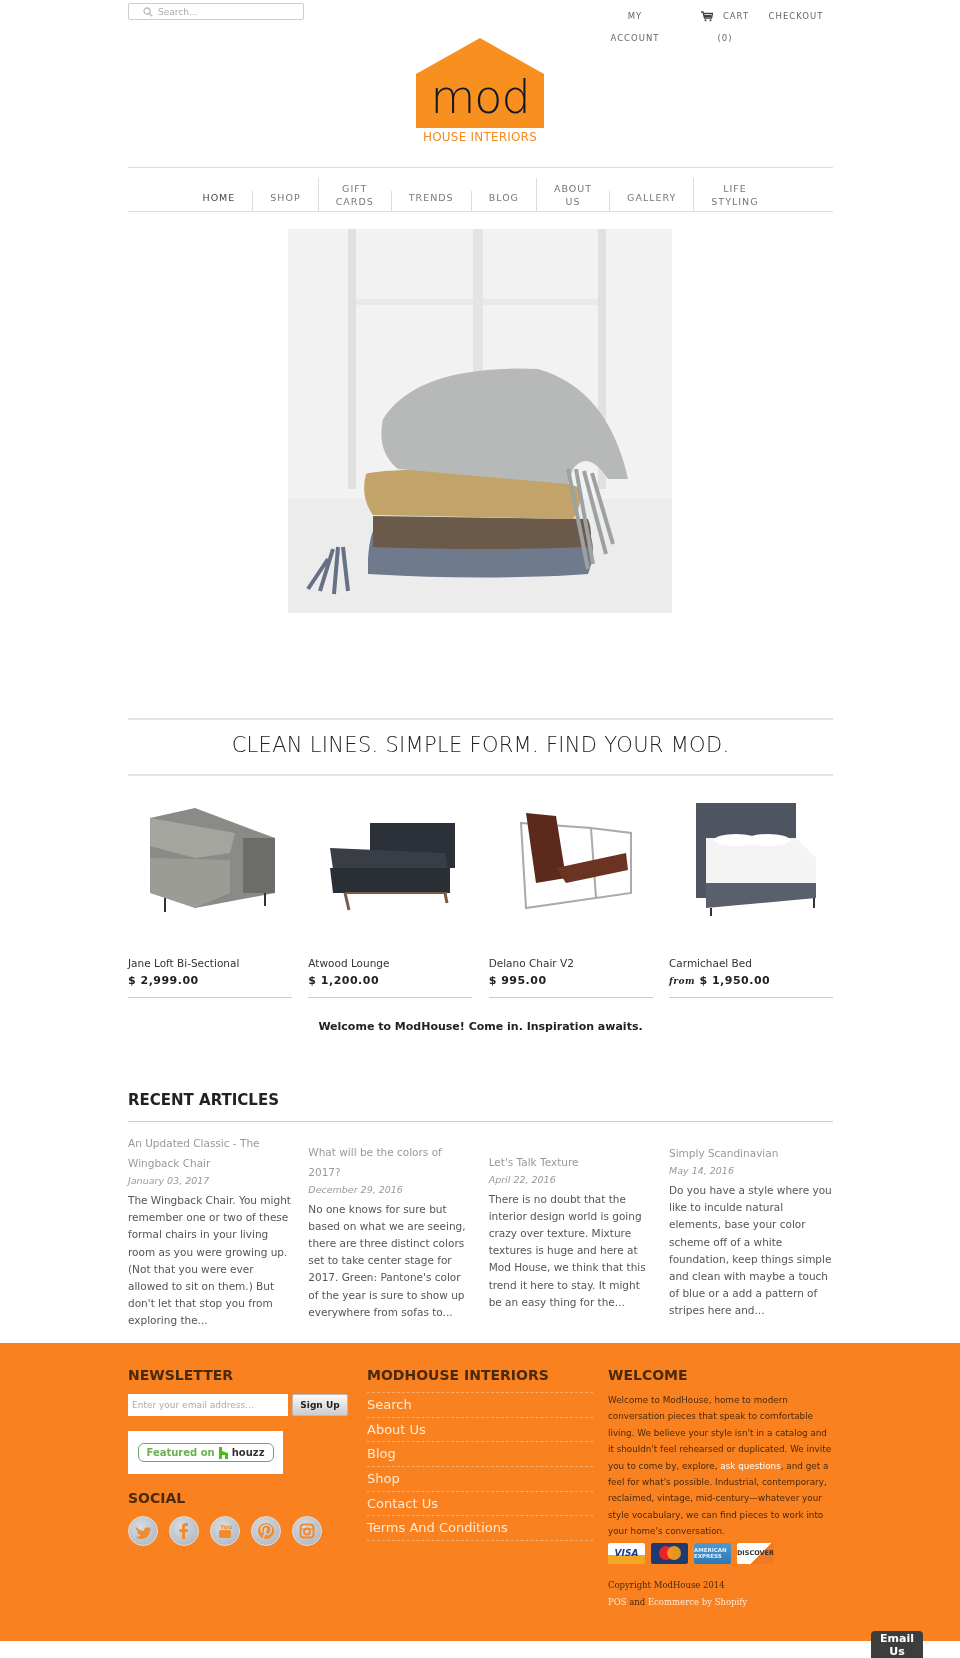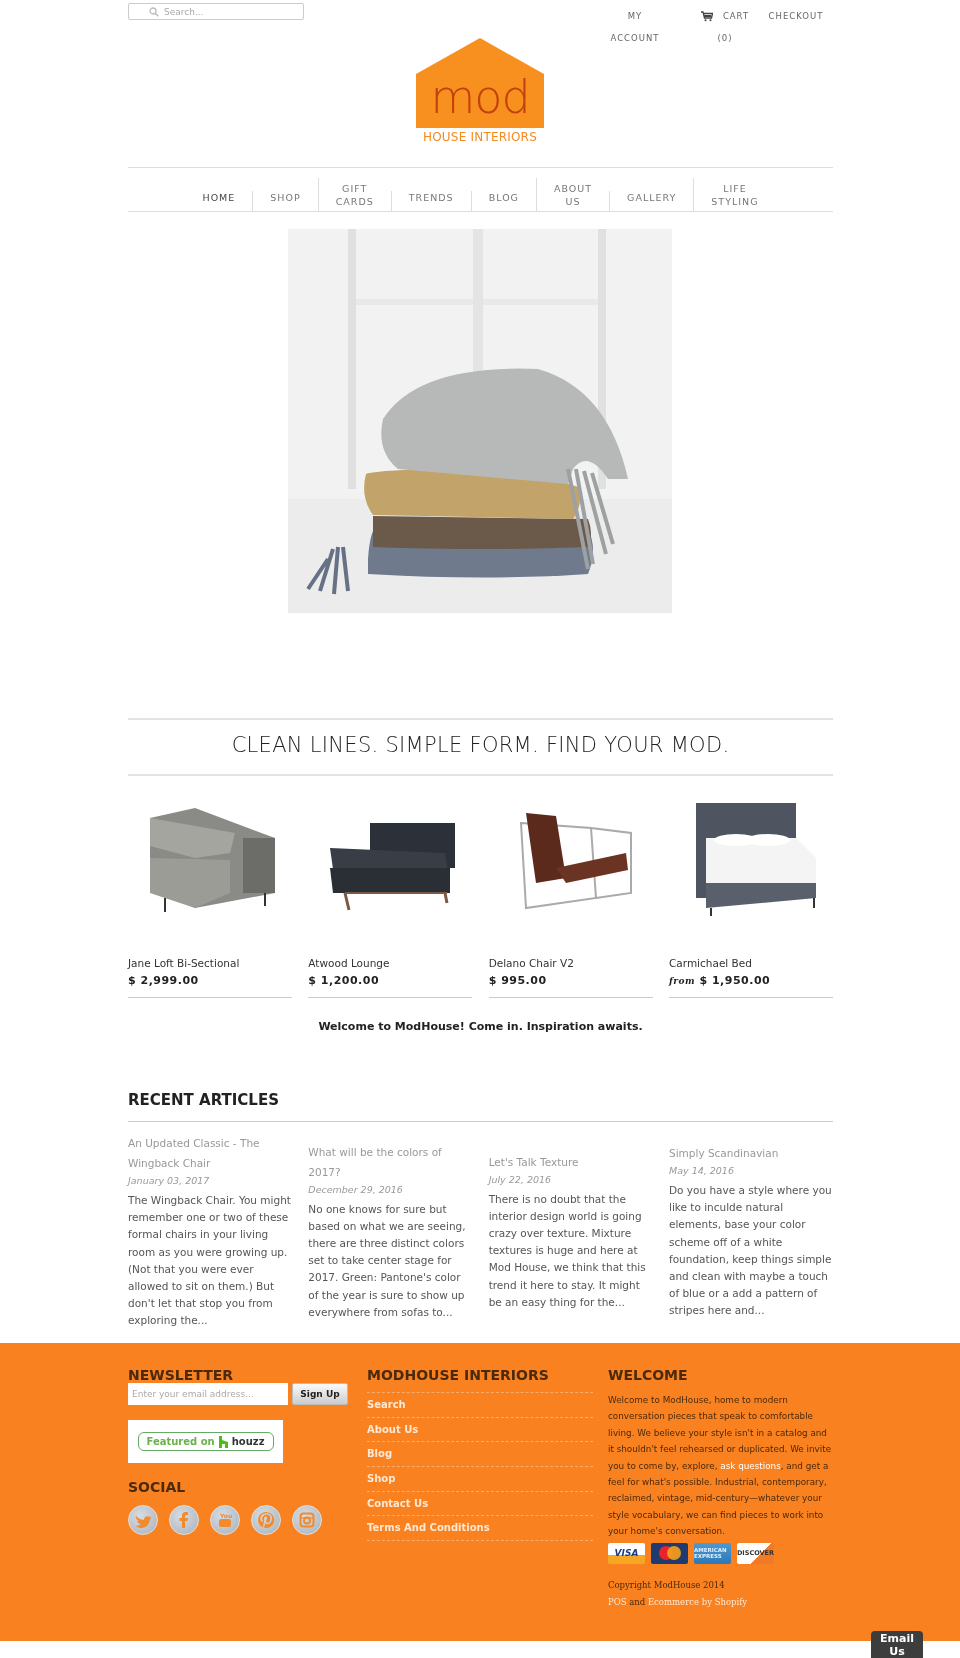--- a/index.html
+++ b/index.html
@@ -1,35 +1,35 @@
 <!DOCTYPE html>
 <html><head>
 <meta charset="utf-8">
 <style>
   * { box-sizing: border-box; margin: 0; padding: 0; }
   html, body { width: 960px; background: #fff; }
   body { position: relative; height: 1658px; font-family: "DejaVu Sans", sans-serif; color: #333; overflow: hidden; }
   a { color: inherit; text-decoration: none; }
 
   
-  .search-box { position: absolute; left: 128px; top: 3px; width: 176px; height: 17px; border: 1px solid #ccc; border-radius: 2px; display: flex; align-items: center; padding-left: 20px; }
+  .search-box { position: absolute; left: 128px; top: 3px; width: 176px; height: 17px; border: 1px solid #ccc; border-radius: 2px; display: flex; align-items: center; padding-left: 14px; }
   .search-box svg { width: 10px; height: 10px; margin-right: 5px; flex: none; }
   .search-box input { border: 0; outline: 0; font-family: "DejaVu Sans", sans-serif; font-size: 9px; color: #666; width: 150px; background: transparent; }
   .search-box input::placeholder { color: #aaa; }
   .toplinks { position: absolute; top: 5px; font-size: 8.5px; letter-spacing: 1px; color: #666; text-align: center; line-height: 22px; text-transform: uppercase; }
   .tl-account { left: 610px; width: 50px; }
   .tl-cart { left: 690px; width: 70px; }
   .tl-cart .cart-row { display: flex; align-items: center; gap: 10px; }
   .tl-cart svg { width: 12px; height: 11px; }
   .tl-checkout { left: 766px; width: 60px; }
 
   
   .logo { position: absolute; left: 415px; top: 38px; width: 130px; height: 108px; }
   .logo .house { position: absolute; left: 1px; top: 0; width: 128px; height: 90px; }
-  .logo .word { position: absolute; left: 0; top: 32px; width: 130px; text-align: center; font-family: "DejaVu Sans", sans-serif; font-weight: 200; font-size: 46px; color: #c2410c; letter-spacing: -1px; }
+  .logo .word { position: absolute; left: 0; top: 32px; width: 130px; text-align: center; font-family: "DejaVu Sans", sans-serif; font-weight: 200; font-size: 46px; color: #0f172a; letter-spacing: -1px; }
   .logo .sub { position: absolute; left: 0; top: 92px; width: 130px; text-align: center; font-size: 12px; color: #f58a1f; letter-spacing: 0.2px; }
 
   
   .nav { position: absolute; left: 128px; top: 167px; width: 705px; height: 45px; border-top: 1px solid #ddd; border-bottom: 1px solid #ddd; display: flex; justify-content: center; align-items: flex-end; }
   .nav-item { font-size: 9.5px; letter-spacing: 1px; color: #777; text-transform: uppercase; text-align: center; line-height: 13px; padding: 0 17px 3px; border-left: 1px solid #ddd; }
   .nav-item:first-child { border-left: 0; color: #444; }
   .nav-item.tall { padding-top: 4px; }
   .nav-item.short { height: 20px; }
 
   
@@ -57,36 +57,36 @@
   .article { width: 164px; }
   .article .title { font-size: 10.5px; color: #999; line-height: 17px; }
   .article .date { font-size: 9.5px; color: #999; font-style: italic; line-height: 17px; }
   .article .body { font-size: 10.5px; color: #555; line-height: 17.2px; margin-top: 3px; }
 
   
   .footer { position: absolute; left: 0; top: 1343px; width: 960px; height: 298px; background: #f9811f; padding-left: 30px; }
   .fcol { position: absolute; top: 24px; }
   .fh { font-size: 14px; color: #4a2a0a; letter-spacing: 0; }
   .f-news { left: 128px; width: 220px; }
-  .nl-row { display: flex; gap: 4px; }
+  .nl-row { display: flex; gap: 4px; margin-top: 11px; }
   .nl-input { width: 160px; height: 22px; border: 0; background: #fff; font-size: 9px; padding: 0 4px; font-family: "DejaVu Sans", sans-serif; color: #666; }
   .nl-input::placeholder { color: #aaa; }
   .nl-btn { width: 56px; height: 22px; border: 1px solid #bbb; border-radius: 2px; background: linear-gradient(#fafafa, #ccc); font-size: 9px; font-weight: bold; font-family: "DejaVu Sans", sans-serif; color: #222; }
   .houzz { margin-top: 15px; width: 155px; height: 43px; background: #fff; display: flex; align-items: center; justify-content: center; }
   .houzz-inner { width: 136px; height: 19px; border: 1px solid #6a6; border-radius: 6px; display: flex; align-items: center; justify-content: center; gap: 4px; font-size: 10px; }
   .houzz-inner .fo { color: #6ab04c; font-weight: bold; }
   .houzz-inner .hz { color: #333; font-weight: bold; }
   .social-h { margin-top: 16px; }
   .socials { display: flex; gap: 11px; margin-top: 10px; }
   .soc { width: 30px; height: 30px; border-radius: 50%; background: radial-gradient(circle at 40% 35%, #d8dde3, #a9b0b8); border: 1px solid #e0e0e0; display: flex; align-items: center; justify-content: center; color: #f28a2e; font-weight: bold; font-size: 15px; }
   .soc svg { width: 18px; height: 18px; }
 
   .f-links { left: 367px; width: 226px; }
   .f-links ul { list-style: none; margin-top: 9px; border-top: 1px dashed rgba(255,255,255,0.35); }
-  .f-links li { height: 24.7px; line-height: 24px; border-bottom: 1px dashed rgba(255,255,255,0.35); font-size: 10px; color: #fde9d6; font-weight: bold; }
+  .f-links li { height: 24.7px; line-height: 24px; border-bottom: 1px dashed rgba(255,255,255,0.35); font-size: 13px; color: #fde9d6; }
 
   .f-welcome { left: 608px; width: 225px; }
   .f-welcome p { margin-top: 9px; font-size: 8.8px; line-height: 16.4px; color: #4a2a0a; }
   .f-welcome p a { color: #fff; }
   .cards { display: flex; gap: 6px; margin-top: 3px; }
   .card { width: 37px; height: 21px; border-radius: 2px; font-size: 7px; font-weight: bold; display: flex; align-items: center; justify-content: center; }
   .card.visa { background: linear-gradient(#fff 0 55%, #f5a623 55%); color: #1a3b8c; font-style: italic; font-size: 9px; }
   .card.mc { background: #1f3a6e; color: #fff; }
   .card.amex { background: linear-gradient(#4d9ad1, #2c77b5); color: #dfefff; font-size: 5.5px; }
   .card.disc { background: linear-gradient(135deg, #fff 60%, #f07a28 60%); color: #333; font-size: 6.5px; }
@@ -256,21 +256,21 @@
     <div class="date">January 03, 2017</div>
     <div class="body">The Wingback Chair. You might remember one or two of these formal chairs in your living room as you were growing up. (Not that you were ever allowed to sit on them.) But don't let that stop you from exploring the...</div>
   </div>
   <div class="article">
     <a class="title">What will be the colors of 2017?</a>
     <div class="date">December 29, 2016</div>
     <div class="body">No one knows for sure but based on what we are seeing, there are three distinct colors set to take center stage for 2017.   Green: Pantone's color of the year is sure to show up everywhere from sofas to...</div>
   </div>
   <div class="article">
     <a class="title">Let's Talk Texture</a>
-    <div class="date">July 22, 2016</div>
+    <div class="date">April 22, 2016</div>
     <div class="body">There is no doubt that the interior design world is going crazy over texture.  Mixture textures is huge and here at Mod House, we think that this trend it here to stay.  It might be an easy thing for the...</div>
   </div>
   <div class="article">
     <a class="title">Simply Scandinavian</a>
     <div class="date">May 14, 2016</div>
     <div class="body">Do you have a style where you like to inculde natural elements, base your color scheme off of a white foundation, keep things simple and clean with maybe a touch of blue or a add a pattern of stripes here and...</div>
   </div>
 </div>
 
 <footer class="footer">

